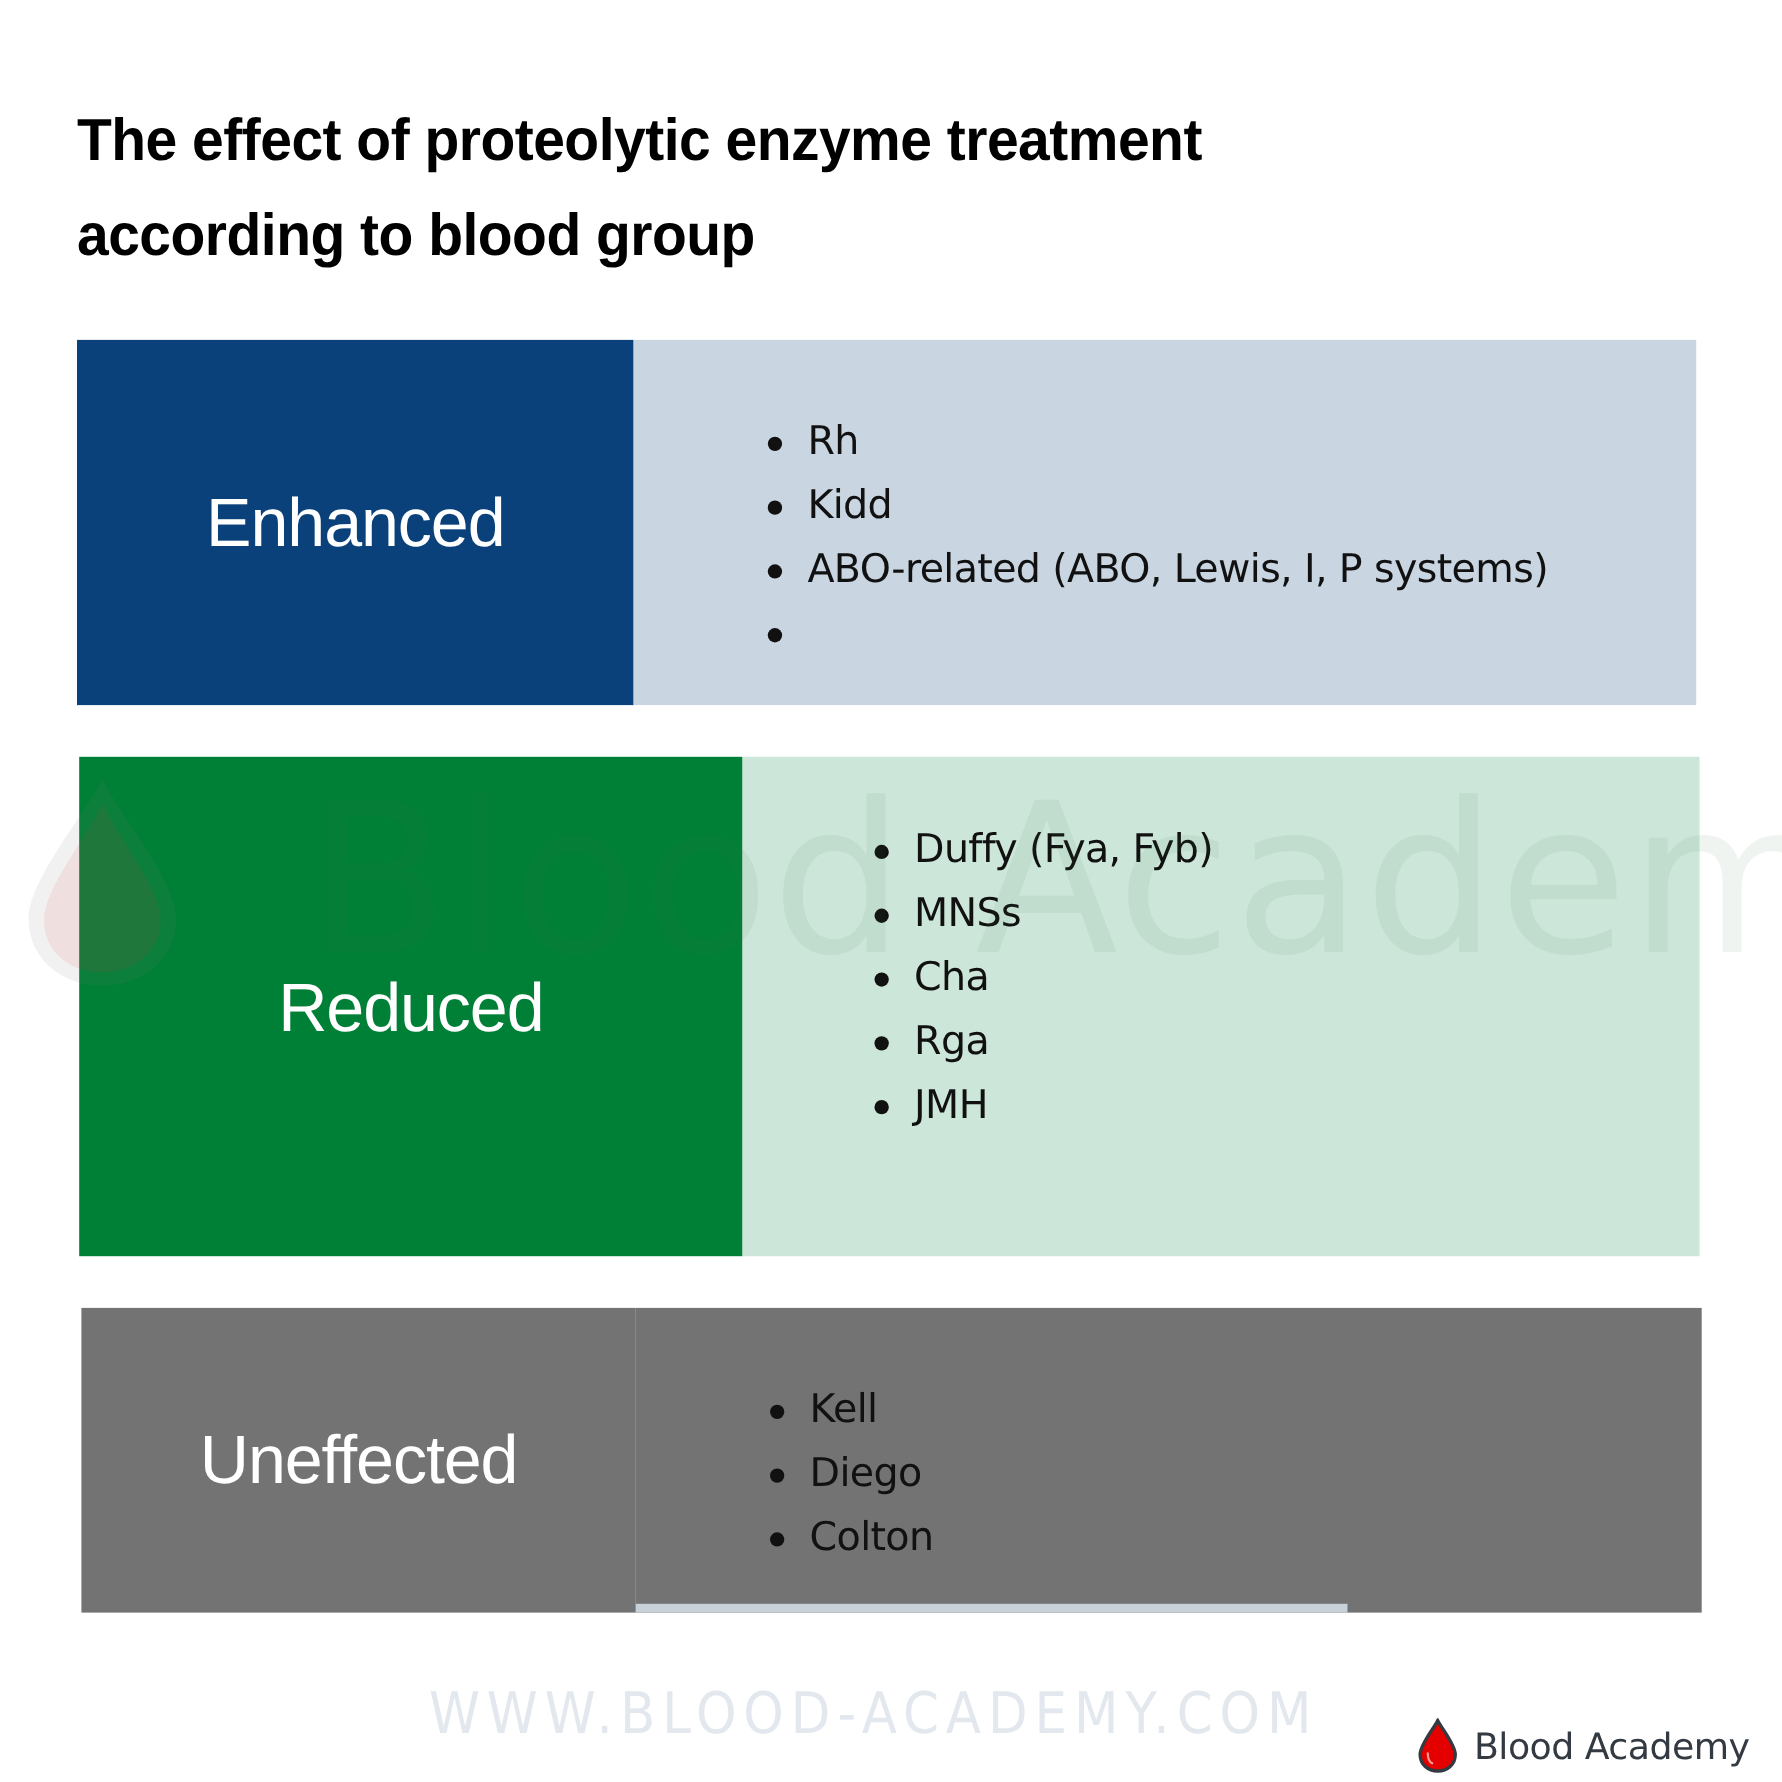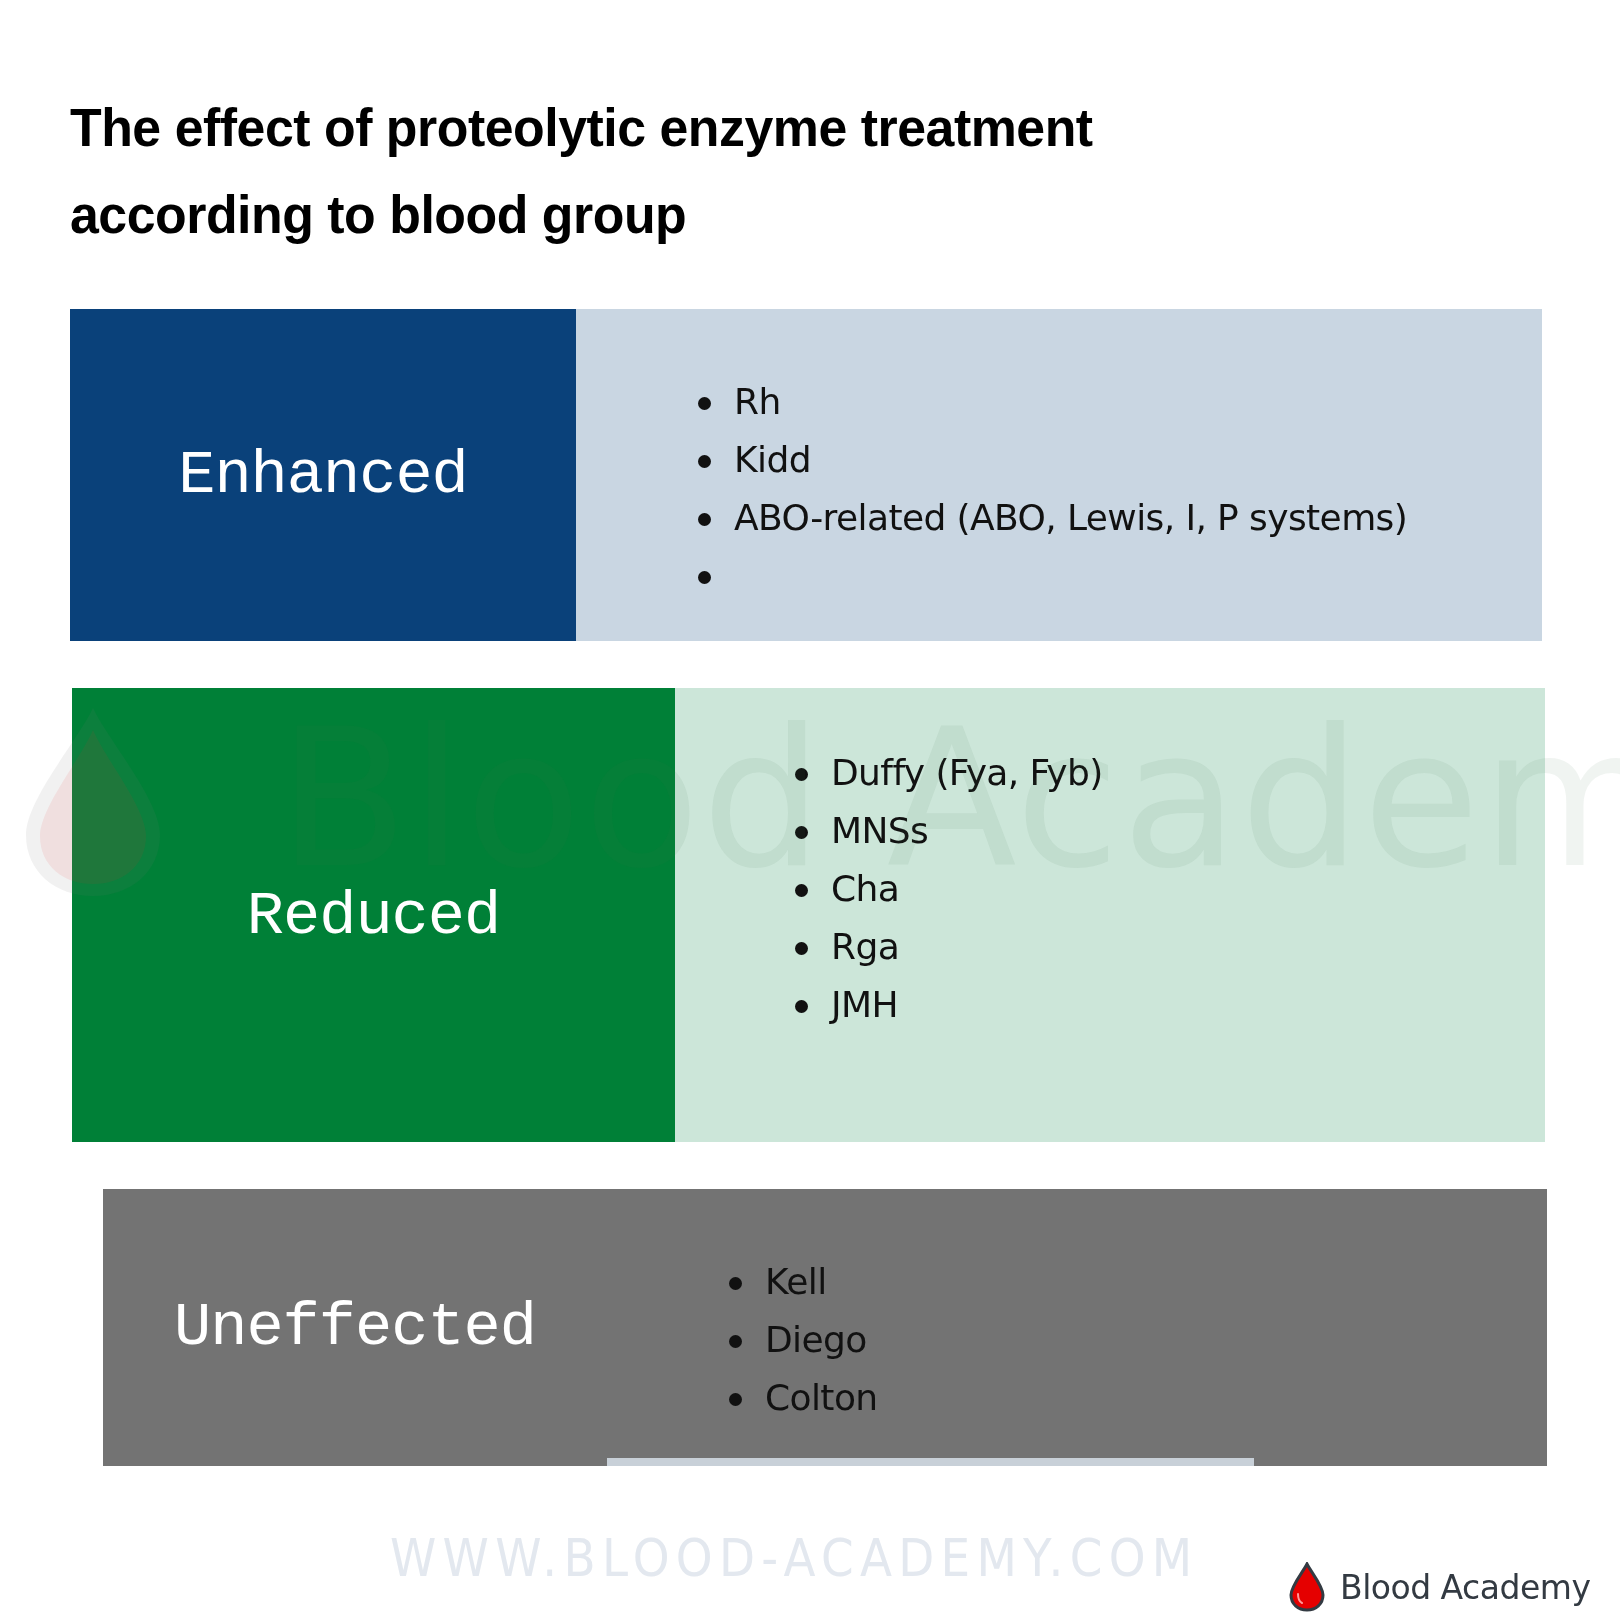--- a/index.html
+++ b/index.html
@@ -25,21 +25,21 @@
   }
   .title span { display: block; white-space: nowrap; }
 
   .section {
     position: absolute;
     display: flex;
   }
   .label-box {
     display: flex; align-items: center; justify-content: center;
     color: #ffffff;
-    font-family: Liberation Mono, monospace;
+    font-family: Liberation Sans, sans-serif;
     font-size: 62px;
     letter-spacing: -1px;
   }
   .content-box { position: relative; }
   .items {
     list-style: none; margin: 12px; padding: 0;
     position: absolute;
   }
   .item {
     position: relative;
@@ -62,21 +62,21 @@
   #sec-enhanced .label-box { width: 506px; background: #0a417a; }
   #sec-enhanced .content-box { flex: 1; background: #c9d6e2; }
   #sec-enhanced .items { left: 110px; top: 52px; }
 
   #sec-reduced { left: 72px; top: 688px; width: 1473px; height: 454px; }
   #sec-reduced .label-box { width: 603px; background: #008037; text-align: center; }
   #sec-reduced .content-box { flex: 1; background: rgba(200,228,214,0.92); }
   #sec-reduced .items { left: 108px; top: 44px; }
 
   #sec-uneffected { left: 74px; top: 1189px; width: 1473px; height: 277px; }
-  #sec-uneffected .label-box { width: 504px; background: #737373; margin-left: 29px; }
+  #sec-uneffected .label-box { width: 504px; background: #737373; }
   #sec-uneffected .content-box { flex: 1; background: #737373; }
   #sec-uneffected .items { left: 110px; top: 52px; }
   .bottom-bar {
     position: absolute; left: 0; bottom: 0;
     width: 647px; height: 8px; background: #c8d0d8;
   }
 
   .watermark {
     position: absolute;
     left: 18px; top: 700px;

